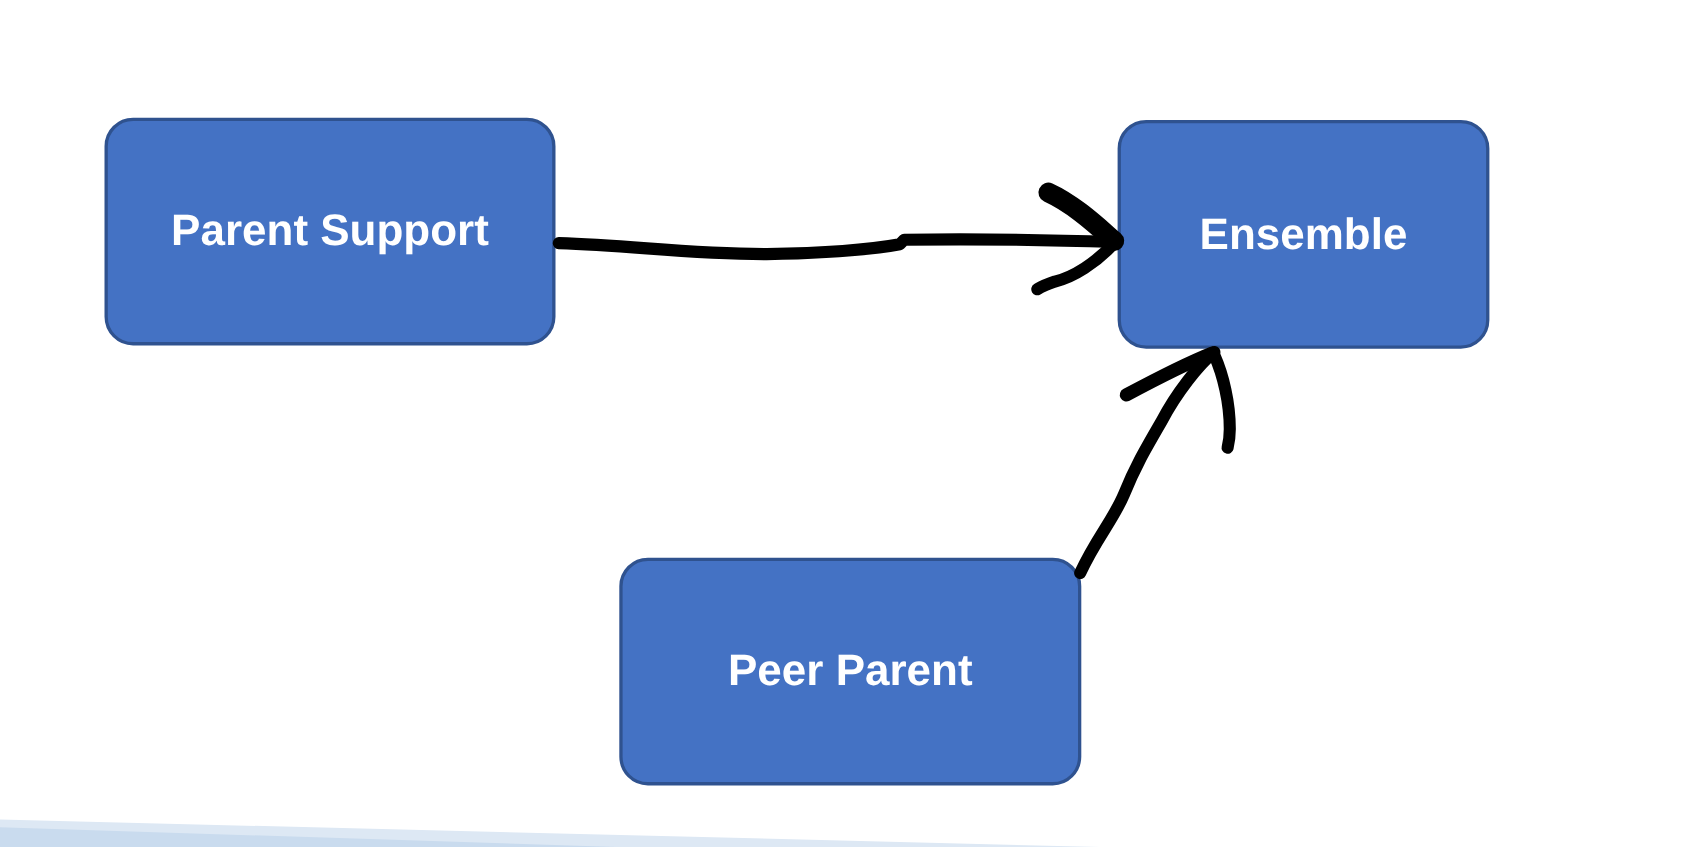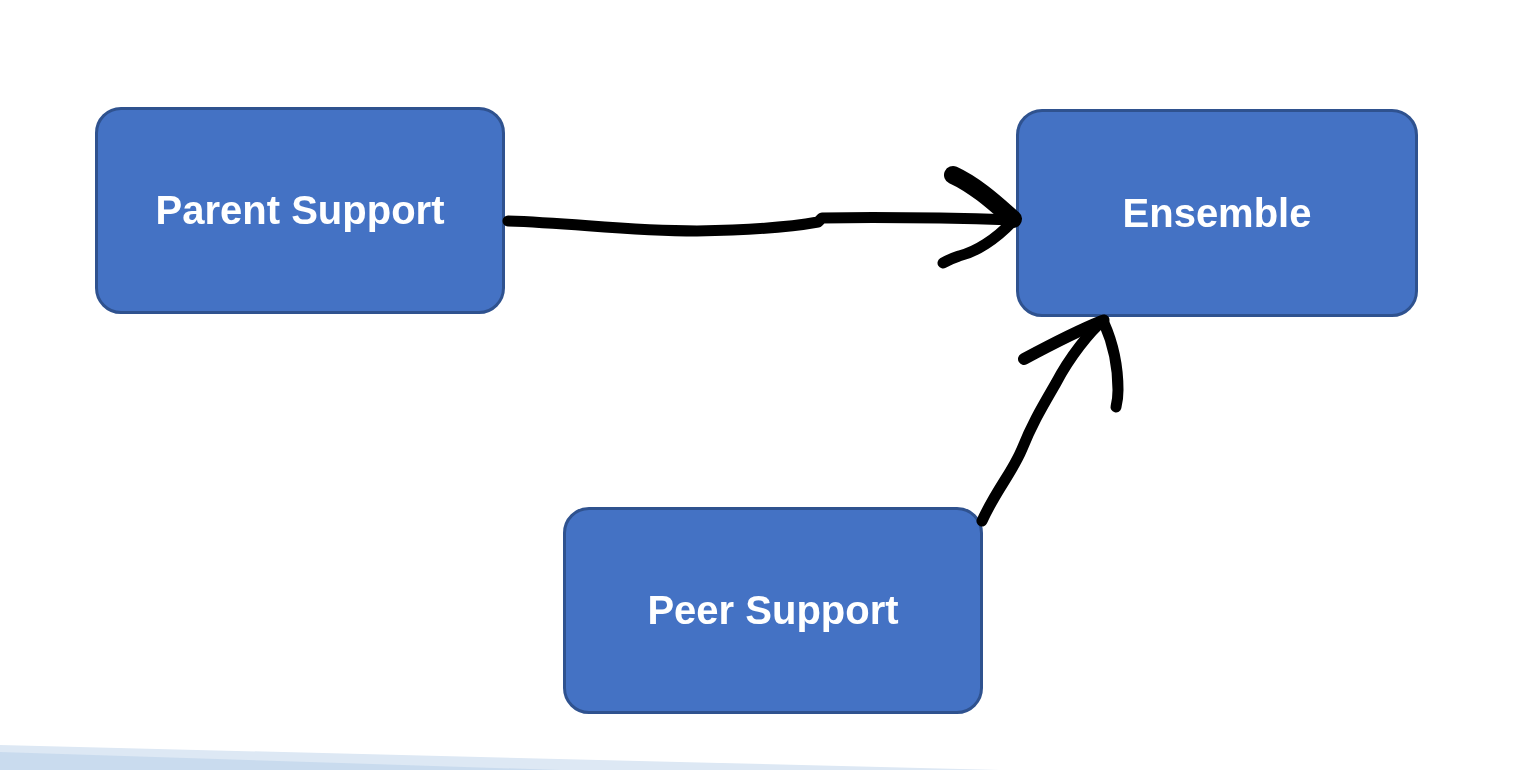--- a/index.html
+++ b/index.html
@@ -25,21 +25,21 @@
     align-items: center;
     justify-content: center;
     text-align: center;
     color: #ffffff;
     font-weight: 700;
     font-size: 40px;
     line-height: 1.32;
     padding: 8px 16px;
   }
   .node-parent   { left: 95px;   top: 107px; width: 410px; height: 207px; }
-  .node-ensemble { left: 1016px; top: 109px; width: 402px; height: 208px; justify-content: center; }
+  .node-ensemble { left: 1016px; top: 109px; width: 338px; height: 208px; justify-content: center; }
   .node-peer     { left: 563px;  top: 507px; width: 420px; height: 207px; }
   .arrow-layer, .decor-layer {
     position: absolute;
     left: 0; top: 0;
     width: 1530px;
     height: 770px;
     pointer-events: none;
   }
   .arrow-layer { z-index: 3; }
   .decor-layer { z-index: 1; }
@@ -59,21 +59,21 @@
     <span>Parent Support</span>
   </div>
 
   <div class="node node-ensemble">
     <span>
       <span>Ensemble</span><br>
     </span>
   </div>
 
   <div class="node node-peer">
-    <span>Peer Support</span>
+    <span>Peer Parent</span>
   </div>
 
   <svg class="arrow-layer" viewBox="0 0 1530 770" xmlns="http://www.w3.org/2000/svg" aria-hidden="true">
     <g stroke="#000000" fill="none" stroke-linecap="round" stroke-linejoin="round">
 
       <g>
         <path d="M 508 221 C 575 223, 625 231, 697 231 C 762 230, 796 226, 818 222 L 822 218 C 880 217, 950 218, 1014 220" stroke-width="11"></path>
         <path d="M 953 175 C 977 186, 998 206, 1013 219" stroke-width="18"></path>
         <path d="M 1012 222 C 996 239, 976 252, 959 256 C 953 258, 948 260, 943 263" stroke-width="11"></path>
       </g>

